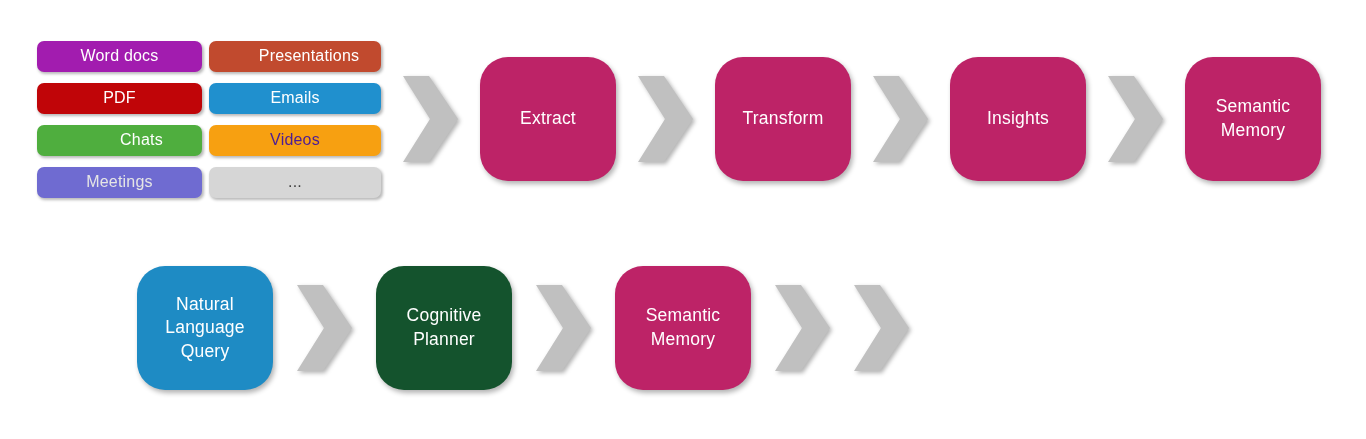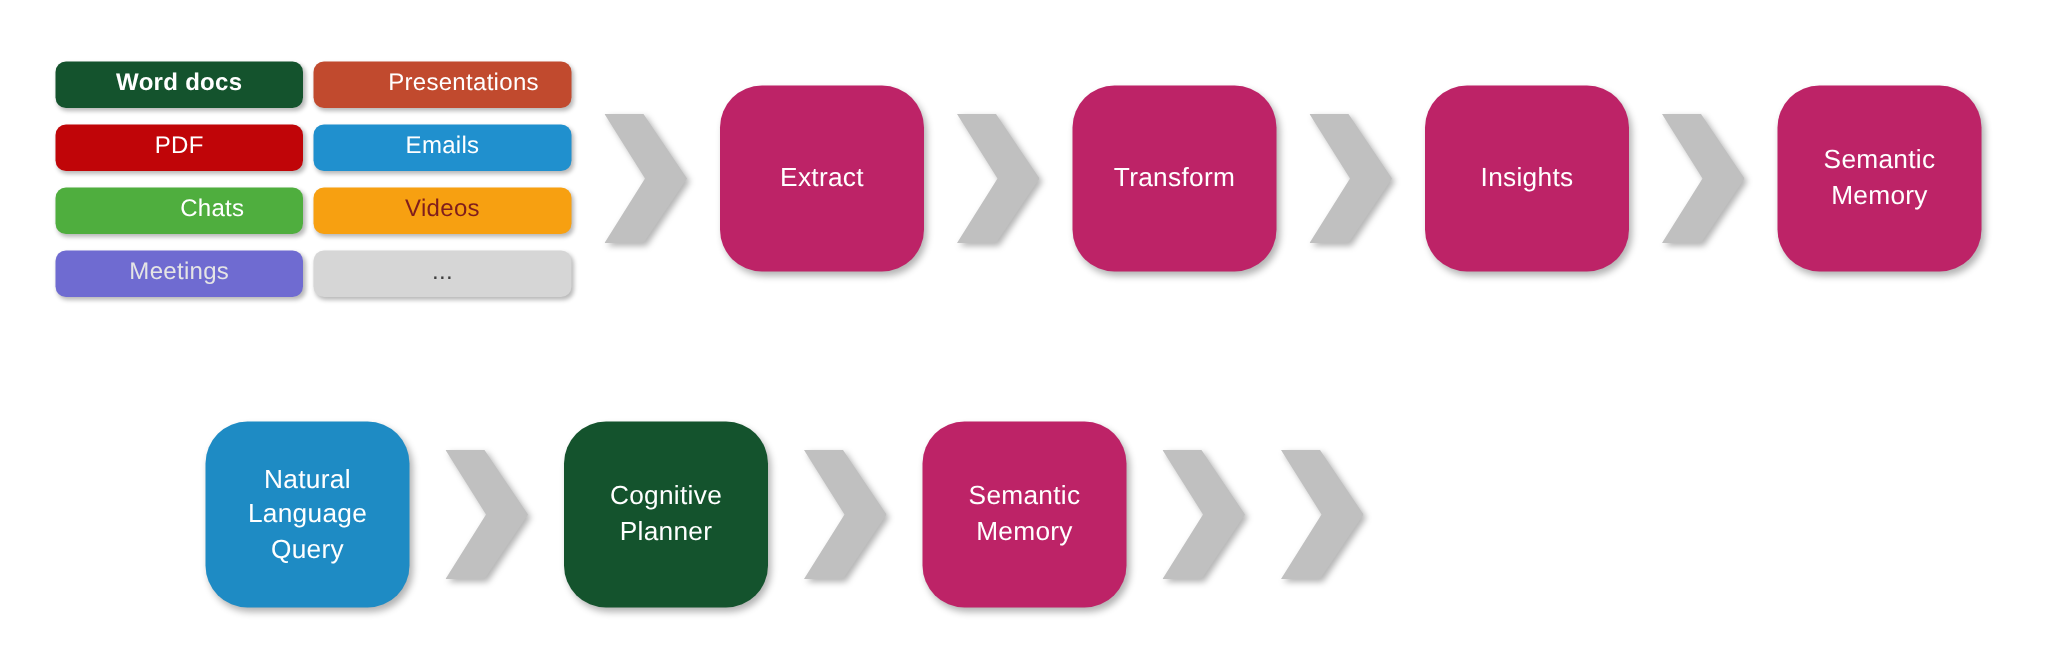--- a/index.html
+++ b/index.html
@@ -13,21 +13,21 @@
     height: 439px;
     background: #ffffff;
     overflow: hidden;
   }
   .flow-row {
     position: absolute;
     display: flex;
     align-items: center;
   }
   .row-top  { left: 37px;  top: 40px;  height: 158px; gap: 22px; }
-  .row-bottom { left: 137px; top: 278px; height: 130px; gap: 24px; }
+  .row-bottom { left: 137px; top: 263px; height: 130px; gap: 24px; }
 
   .source-grid {
     display: grid;
     grid-template-columns: 165px 172px;
     column-gap: 7px;
     row-gap: 11px;
   }
   .pill {
     height: 31px;
     border-radius: 7px;
@@ -66,26 +66,26 @@
   .chevron svg { display: block; width: 100%; height: 100%; }
 </style>
 </head>
 <body>
 
 <div class="canvas">
 
   <div class="flow-row row-top">
 
     <div class="source-grid">
-      <div class="pill" style="background-color: #14532d; color: rgb(255, 255, 255); font-weight: bold;">Word docs</div>
+      <div class="pill" style="background-color: #a21caf; color: rgb(255, 255, 255);">Word docs</div>
       <div class="pill" style="background-color: rgb(193, 74, 46); color: rgb(255, 255, 255); padding-left: 28px;">Presentations</div>
       <div class="pill" style="background-color: rgb(192, 5, 8); color: rgb(255, 255, 255);">PDF</div>
       <div class="pill" style="background-color: rgb(32, 144, 206); color: rgb(255, 255, 255);">Emails</div>
       <div class="pill" style="background-color: rgb(79, 174, 62); color: rgb(255, 255, 255); padding-left: 44px;">Chats</div>
-      <div class="pill" style="background-color: rgb(247, 160, 17); color: #7f1d1d;">Videos</div>
+      <div class="pill" style="background-color: rgb(247, 160, 17); color: #4c1d95;">Videos</div>
       <div class="pill" style="background-color: rgb(111, 107, 209); color: #e5e5e5;">Meetings</div>
       <div class="pill" style="background-color: rgb(214, 214, 214); color: rgb(63, 63, 63);">...</div>
     </div>
 
     <span class="chevron">
       <svg viewBox="0 0 55 86">
           <polygon points="0,0 26,0 55,43 26,86 0,86 27,43" fill="#C0C0C0"></polygon>
         </svg>
     </span>
 

